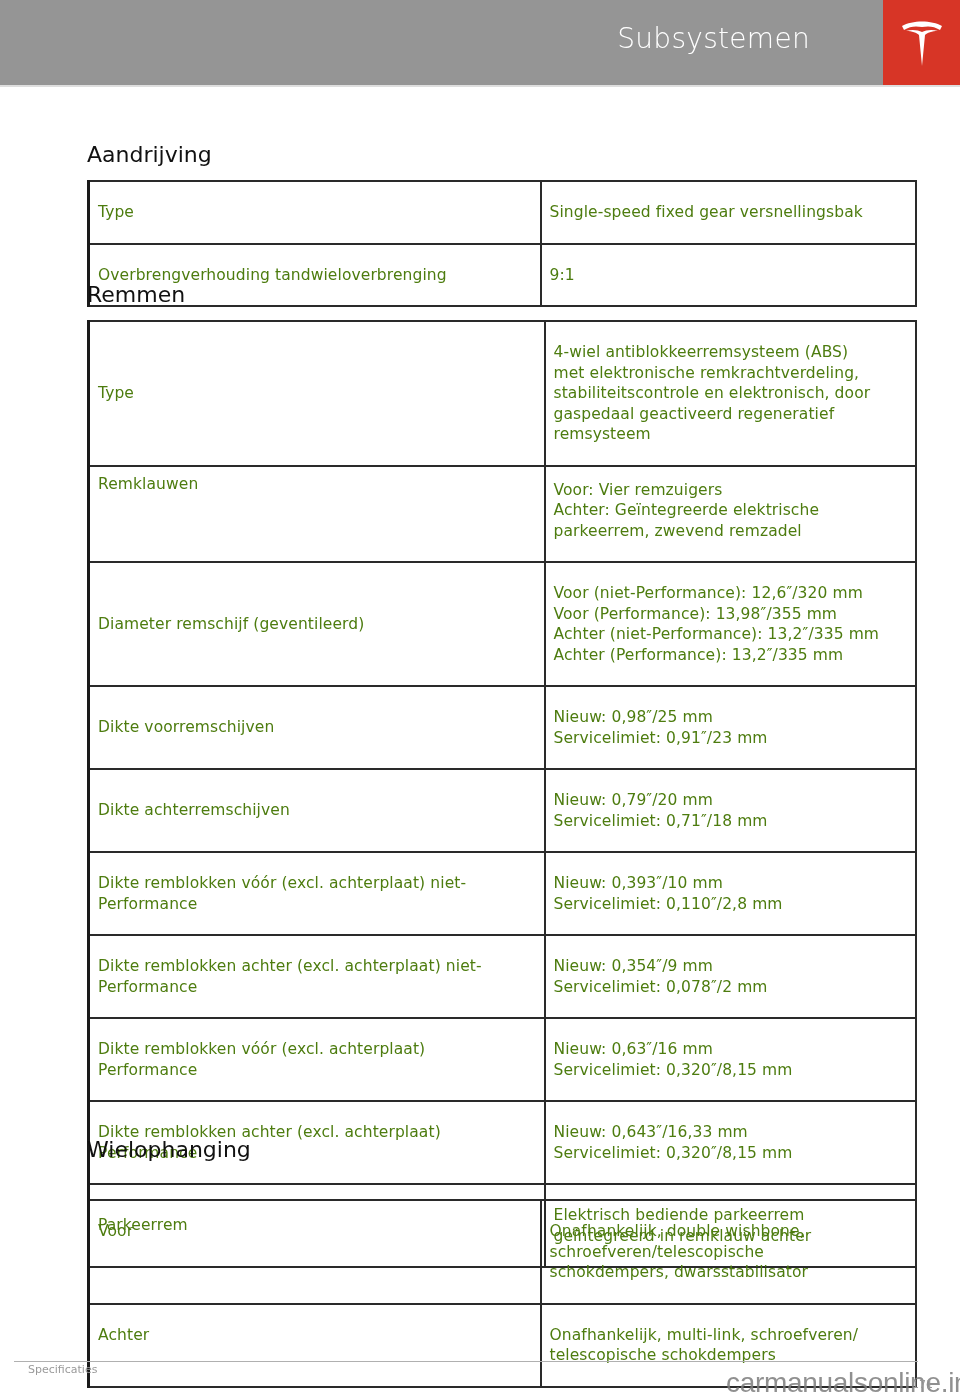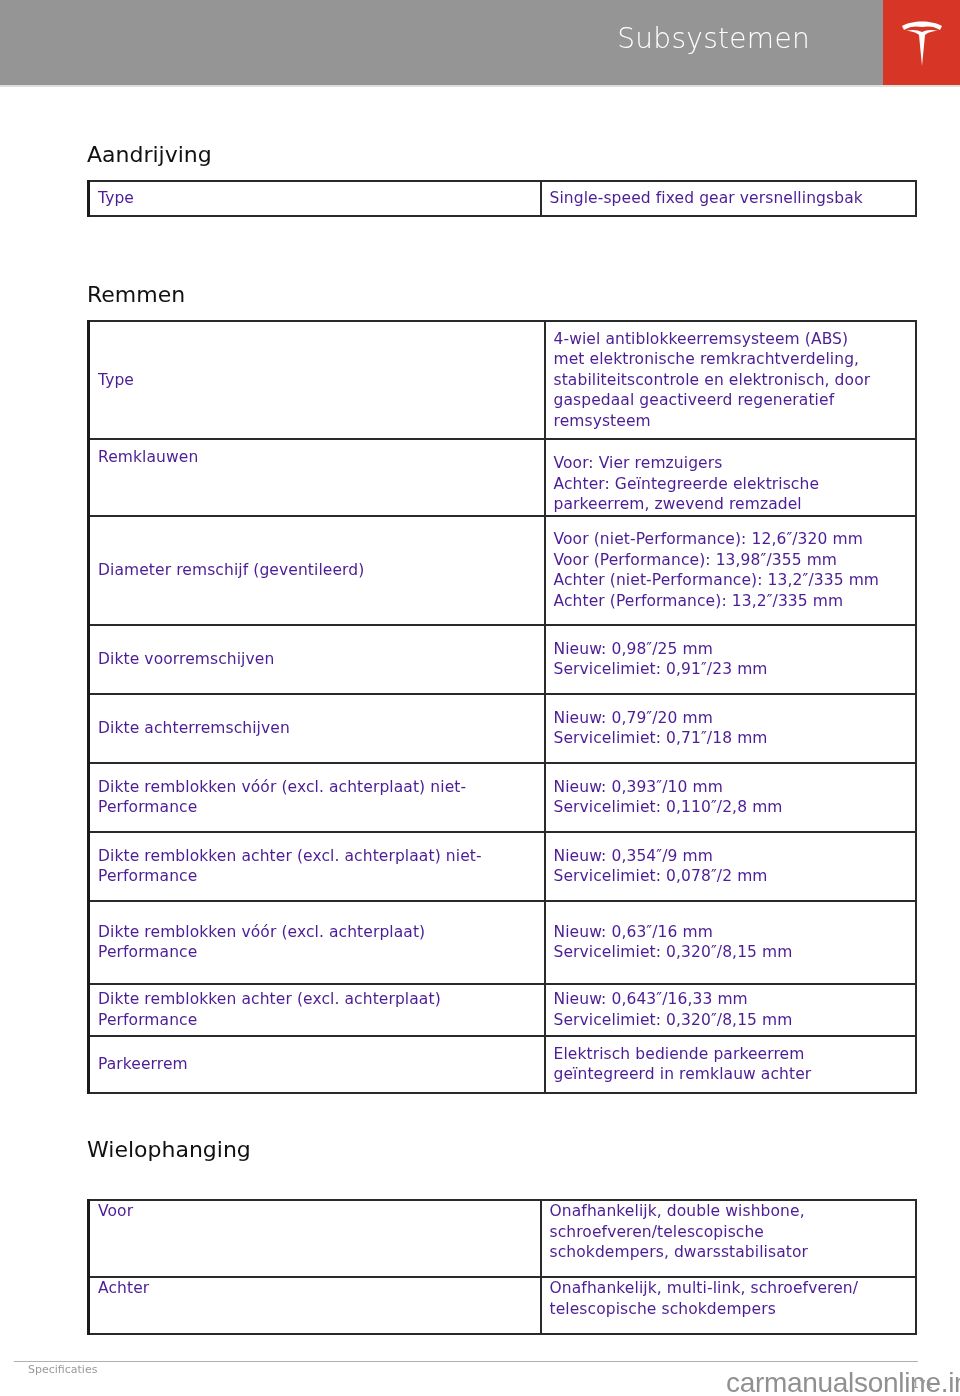--- a/index.html
+++ b/index.html
@@ -7,21 +7,21 @@
     body { position: relative; font-family: "Liberation Sans", "DejaVu Sans", sans-serif; color: #222; }
 
     .header-bar { position: absolute; left: 0; top: 0; width: 912px; height: 85px; background: #959595; }
     .header-title { position: absolute; right: 102px; top: 22px; font-size: 28px; color: #ffffff; letter-spacing: 0.3px; font-family: "DejaVu Sans", sans-serif; font-weight: 300; }
     .header-logo-box { position: absolute; left: 883px; top: 0; width: 77px; height: 85px; background: #d73526; display: flex; align-items: center; justify-content: center; }
     .header-divider { position: absolute; left: 0; top: 85px; width: 960px; height: 2px; background: #dedede; }
 
     .section-title { position: absolute; left: 87px; font-size: 22px; color: #111; font-family: "DejaVu Sans", sans-serif; }
 
     table.spec { position: absolute; left: 87px; width: 830px; border-collapse: collapse; border: 2px solid #1a1a1a; border-left-width: 3px; }
-    table.spec td { border: 2px solid #2a2a2a; font-size: 15.5px; line-height: 20.5px; color: #4c1d95; padding: 0 8px; font-family: "DejaVu Sans", sans-serif; letter-spacing: 0.1px; }
+    table.spec td { border: 2px solid #2a2a2a; font-size: 15.5px; line-height: 20.5px; color: #4d7c0f; padding: 20px 8px; font-family: "DejaVu Sans", sans-serif; letter-spacing: 0.1px; }
     table.spec td.val { white-space: pre-line; }
     table.spec td.lbl { white-space: pre-line; }
 
     .footer-line { position: absolute; left: 14px; top: 1361px; width: 904px; height: 1px; background: #b0b0b0; }
     .footer-left { position: absolute; left: 28px; top: 1363px; font-size: 11px; color: #9a9a9a; font-family: "DejaVu Sans", sans-serif; }
     .footer-page { position: absolute; left: 912px; top: 1378px; font-size: 11px; color: #9a9a9a; font-family: "DejaVu Sans", sans-serif; }
     .watermark { position: absolute; left: 726px; top: 1367px; font-size: 28px; color: #7d7d7d; font-family: "Liberation Sans", sans-serif; letter-spacing: -0.3px; opacity: 0.85; }
   </style>
 </head>
 <body>
@@ -40,20 +40,24 @@
 <div class="section-title" style="top:142px;">Aandrijving</div>
 <table class="spec" style="top:180px;">
   <colgroup>
       <col style="width:452px">
       <col>
     </colgroup>
   <tbody>
       <tr style="height:35px">
     <td class="lbl">Type</td>
     <td class="val">Single-speed fixed gear versnellingsbak</td>
+  </tr>
+  <tr style="height:37px">
+    <td class="lbl">Overbrengverhouding tandwieloverbrenging</td>
+    <td class="val">9:1</td>
   </tr>
 </tbody>
   </table>
 
 <div class="section-title" style="top:282px;">Remmen</div>
 <table class="spec" style="top:320px;">
   <colgroup>
       <col style="width:456px">
       <col>
     </colgroup>

